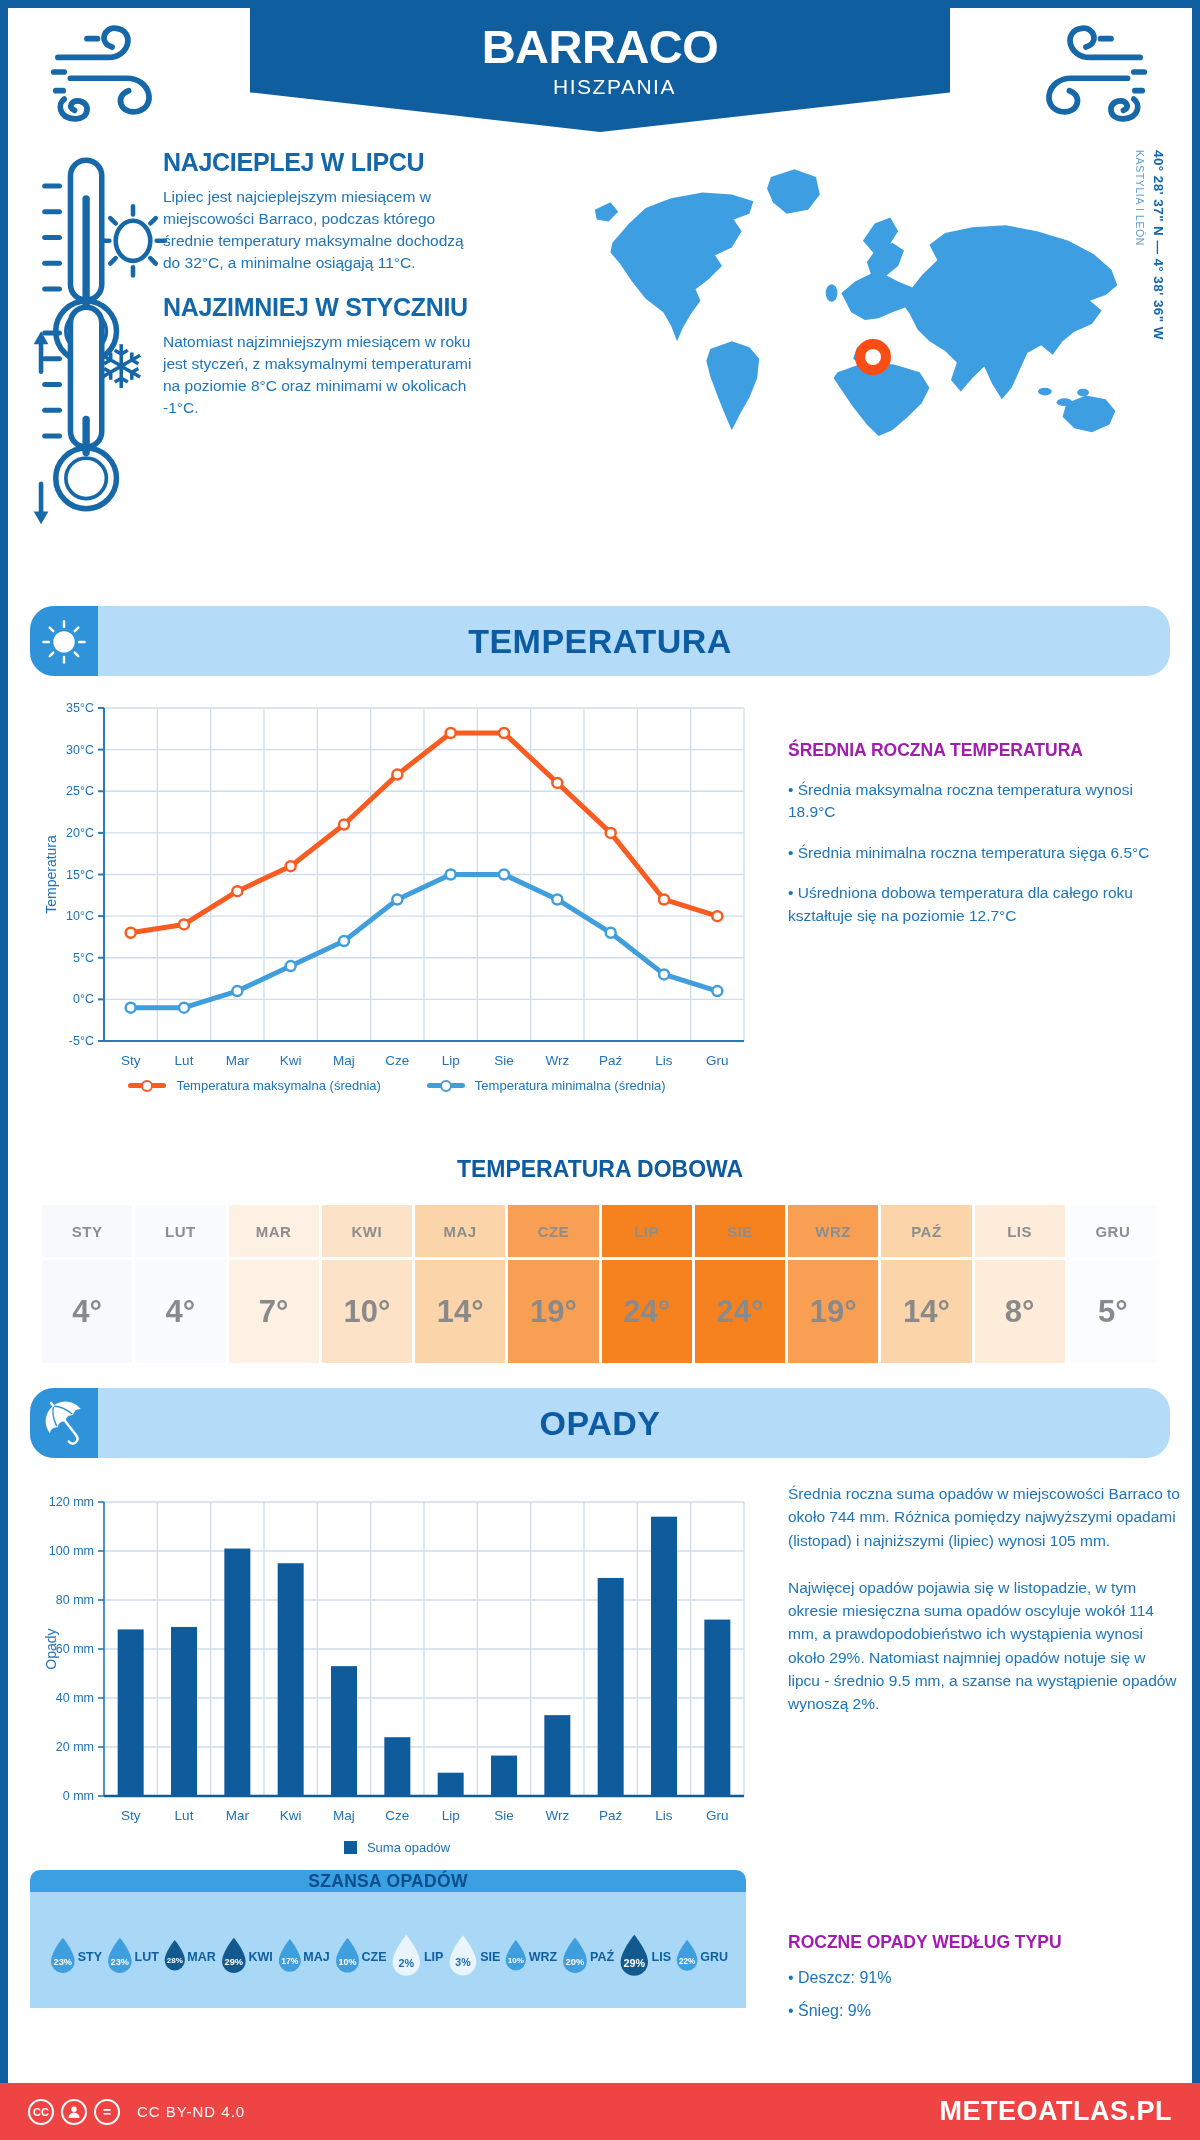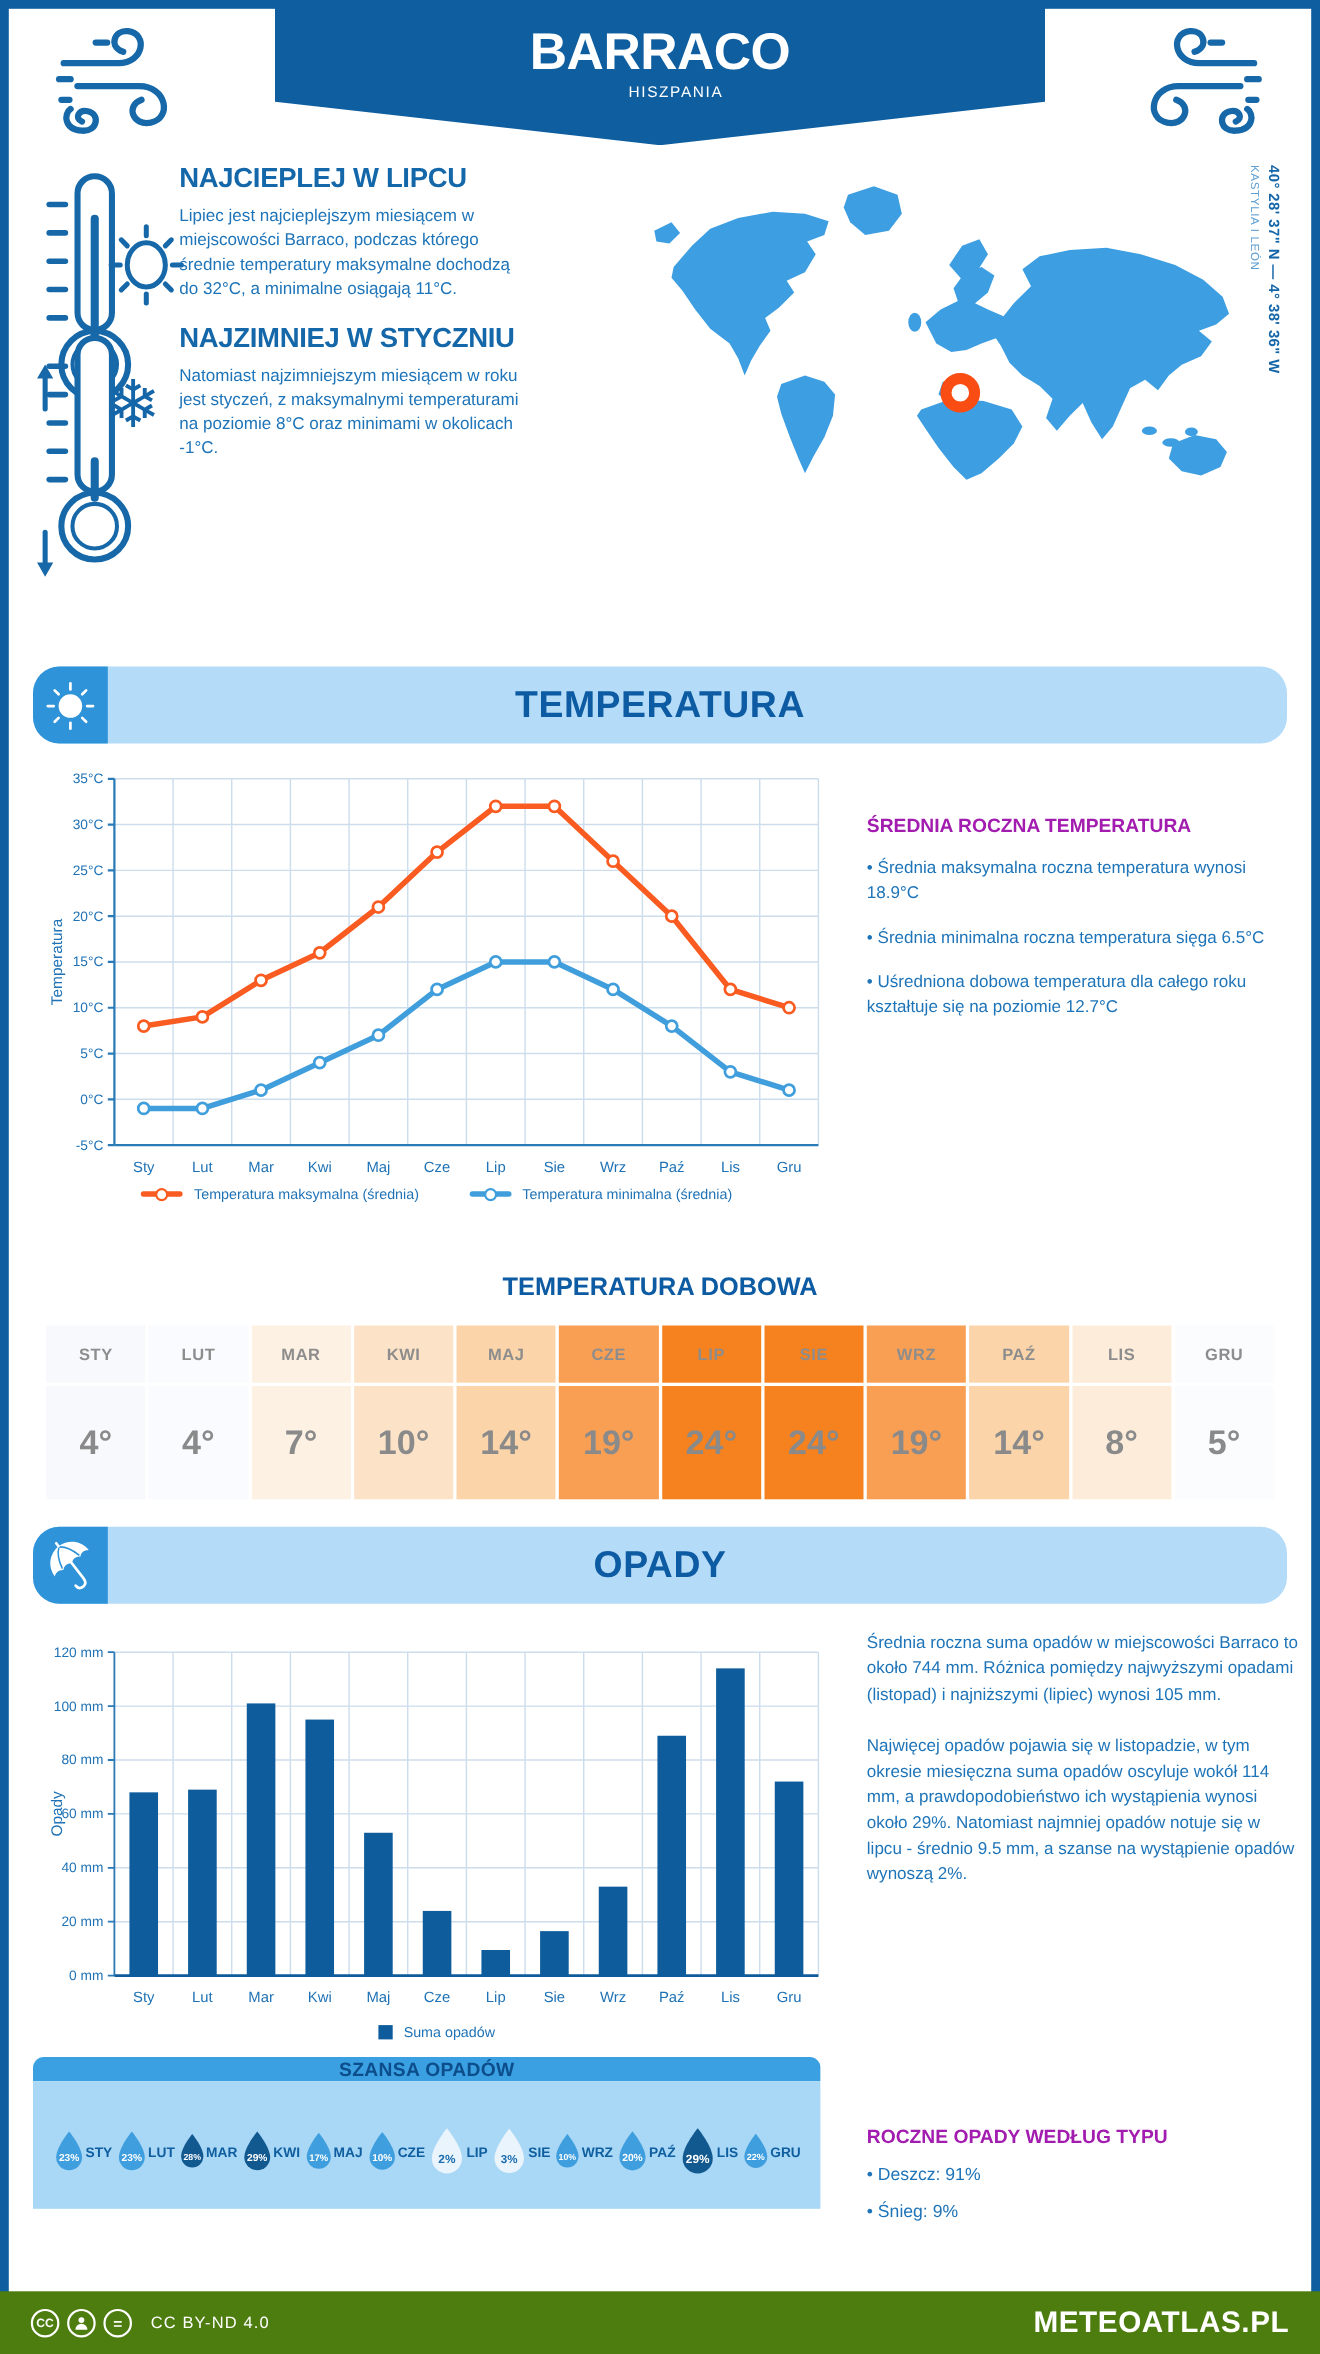--- a/index.html
+++ b/index.html
@@ -5,21 +5,21 @@
   html,body{margin:0;padding:0;background:#e8eef4;}
   .page{position:relative;width:1200px;height:2140px;background:#ffffff;overflow:hidden;
         font-family:"Liberation Sans","DejaVu Sans",sans-serif;}
   .abs{position:absolute;}
   
   .frame{background:#0f5fa0;position:absolute;z-index:4;}
   
   .ribbon{position:absolute;left:250px;top:0;width:700px;height:132px;background:#0f5fa0;z-index:6;
           clip-path:polygon(0 0,100% 0,100% 70%,50% 100%,0 70%);text-align:center;color:#fff;}
   .ribbon h1{margin:0;padding-top:22px;font-size:47px;line-height:50px;font-weight:800;letter-spacing:-.5px;}
-  .ribbon .sub{margin-top:3px;font-size:14px;letter-spacing:1.5px;font-weight:400;padding-left:29px;}
+  .ribbon .sub{margin-top:3px;font-size:21px;letter-spacing:1.5px;font-weight:400;padding-left:29px;}
   
   .h-blue{color:#1467a8;font-weight:800;font-size:25px;letter-spacing:-.3px;}
   .p-blue{color:#1e74b8;font-size:15.5px;line-height:1.42;}
   
   .band{position:absolute;left:30px;width:1140px;height:70px;background:#b4dcf9;border-radius:24px;z-index:2;}
   .band .sq{position:absolute;left:0;top:0;width:68px;height:70px;background:#2e93d8;border-radius:24px 0 0 24px;
             display:flex;align-items:center;justify-content:center;}
   .band .bt{position:absolute;left:0;top:0;width:100%;height:70px;display:flex;align-items:center;justify-content:center;
             color:#0d5ba2;font-size:34px;font-weight:800;letter-spacing:.5px;}
   
@@ -47,21 +47,21 @@
            color:#0c4d8c;font-weight:800;font-size:17.5px;letter-spacing:.3px;}
   .sz-body{height:116px;background:#a9d7f6;display:flex;justify-content:space-between;
            padding:10px 18px 0 18px;box-sizing:border-box;}
   .drop-cell{display:flex;align-items:center;width:54px;}
   .drop-month{margin-top:3px;color:#0f5fa0;font-weight:700;font-size:12.5px;}
   
   .coords{position:absolute;left:1134px;top:150px;height:290px;display:flex;gap:5px;}
   .coords .c1{writing-mode:vertical-rl;color:#5f9fd2;font-size:10.5px;letter-spacing:.6px;}
   .coords .c2{writing-mode:vertical-rl;color:#1566a8;font-size:13.5px;font-weight:700;letter-spacing:.4px;}
   
-  .footer{position:absolute;left:0;top:2083px;width:1200px;height:57px;background:#4d7c0f;z-index:5;
+  .footer{position:absolute;left:0;top:2083px;width:1200px;height:57px;background:#ef4444;z-index:5;
           display:flex;align-items:center;justify-content:space-between;padding:0 28px;box-sizing:border-box;}
   .cc-group{display:flex;align-items:center;gap:7px;color:#fff;}
   .cc-circle{width:26px;height:26px;border:2px solid #fff;border-radius:50%;display:flex;
              align-items:center;justify-content:center;font-size:11px;font-weight:700;color:#fff;box-sizing:border-box;}
   .cc-text{margin-left:10px;font-size:15px;letter-spacing:1px;}
   .brand{color:#fff;font-size:27px;font-weight:800;letter-spacing:.5px;}
   svg text{font-family:"Liberation Sans","DejaVu Sans",sans-serif;}
   .snow{font-size:60px;color:#1566a8;line-height:1;}
 </style>
 </head>

